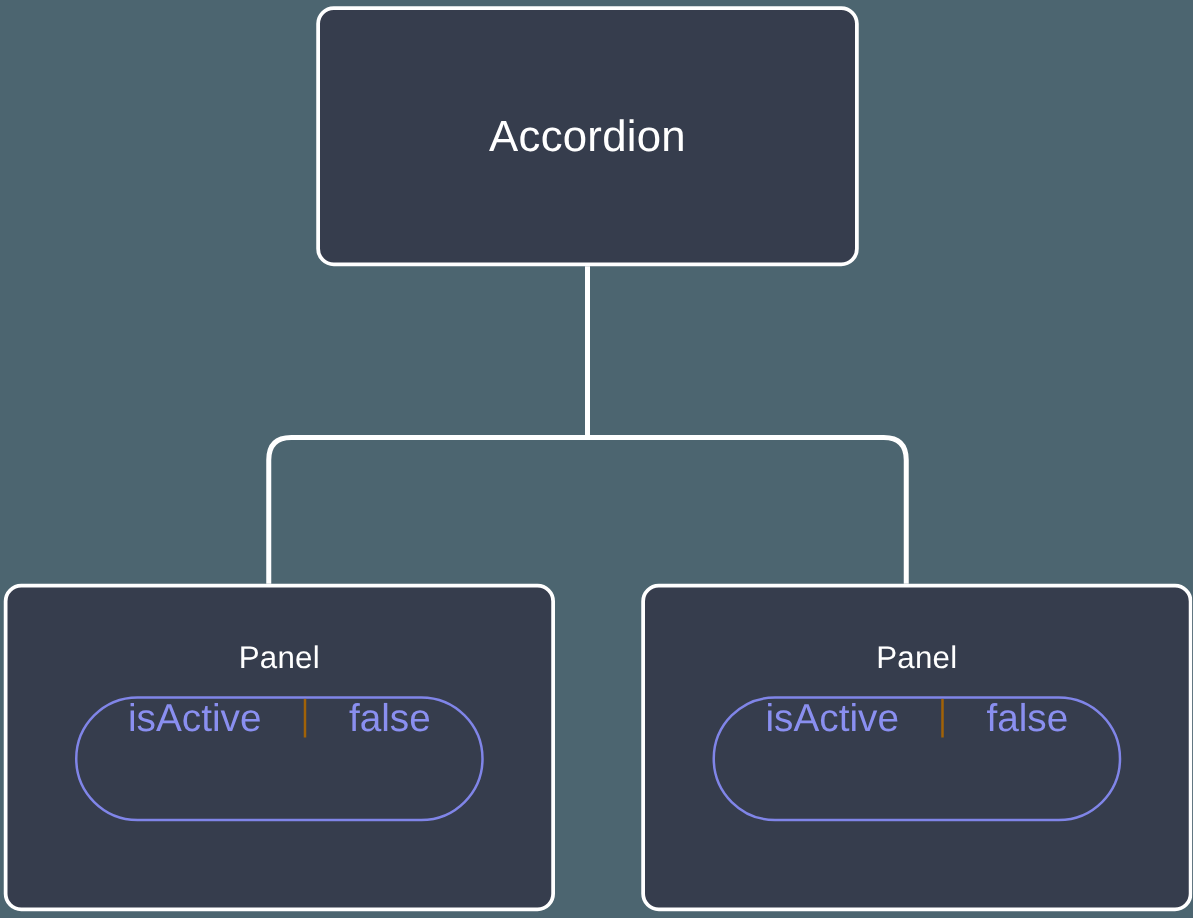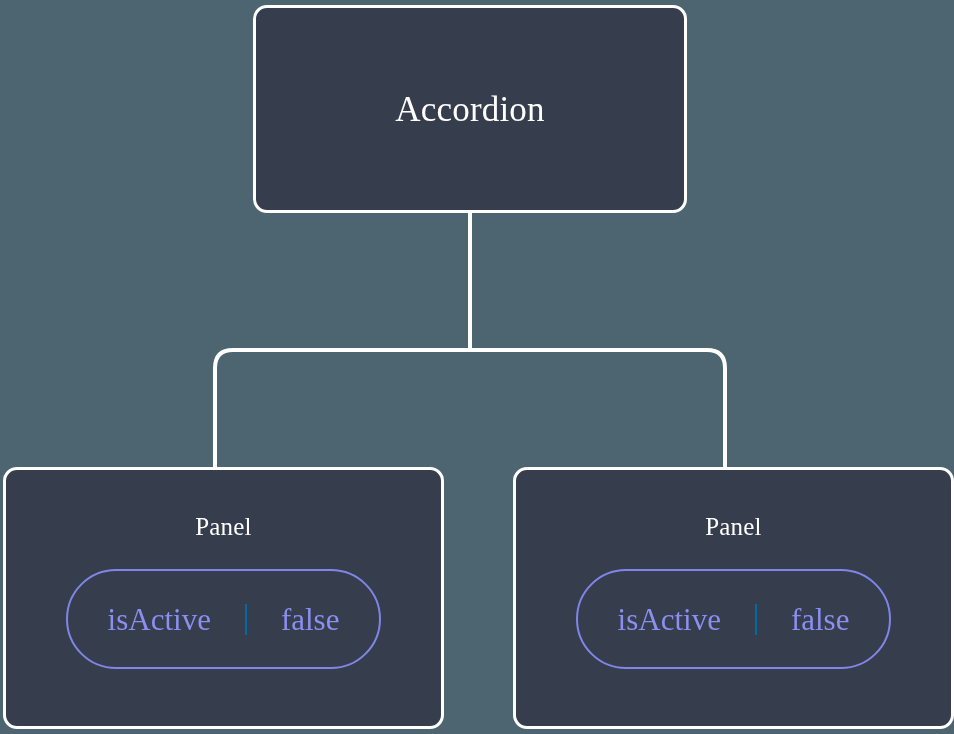--- a/index.html
+++ b/index.html
@@ -7,21 +7,21 @@
     margin: 0;
     padding: 0;
     background: #4c6570;
   }
   #stage {
     position: relative;
     width: 954px;
     height: 734px;
     background: #4c6570;
     overflow: hidden;
-    font-family: Liberation Serif, serif;
+    font-family: Liberation Sans, sans-serif;
   }
   #edges {
     position: absolute;
     left: 0;
     top: 0;
     width: 954px;
     height: 734px;
     pointer-events: none;
   }
   .node {
@@ -59,44 +59,44 @@
     color: #ffffff;
     font-size: 25px;
     line-height: 1;
     letter-spacing: 0.2px;
     white-space: nowrap;
   }
   .node-root .node-title {
     font-size: 35px;
   }
   .props-pill {
-    margin-top: 30px;
+    margin-top: 18px;
     display: flex;
-    align-items: center;
+    align-items: flex-start;
     border: 2px solid #8085e8;
     border-radius: 999px;
     height: 96px;
     overflow: hidden;
   }
   .prop-key,
   .prop-val {
     display: flex;
     align-items: center;
     justify-content: center;
     color: #8a8ff0;
     font-size: 31px;
     line-height: 1;
     white-space: nowrap;
   }
   .prop-key {
     padding: 0 34px 0 40px;
   }
   .prop-val {
     padding: 0 40px 0 34px;
-    border-left: 2px solid #0369a1;
+    border-left: 2px solid #a16207;
   }
 </style>
 </head>
 <body>
 
 <div id="stage">
 
   <svg id="edges" viewBox="0 0 954 734" width="954" height="734" aria-hidden="true">
     <path id="edge-path" fill="none" stroke="#ffffff" stroke-width="4" stroke-linecap="butt" stroke-linejoin="round" d="M 470 213 L 470 350 M 215 467 L 215 368 Q 215 350 233 350 L 707 350 Q 725 350 725 368 L 725 467"></path>
   </svg>

